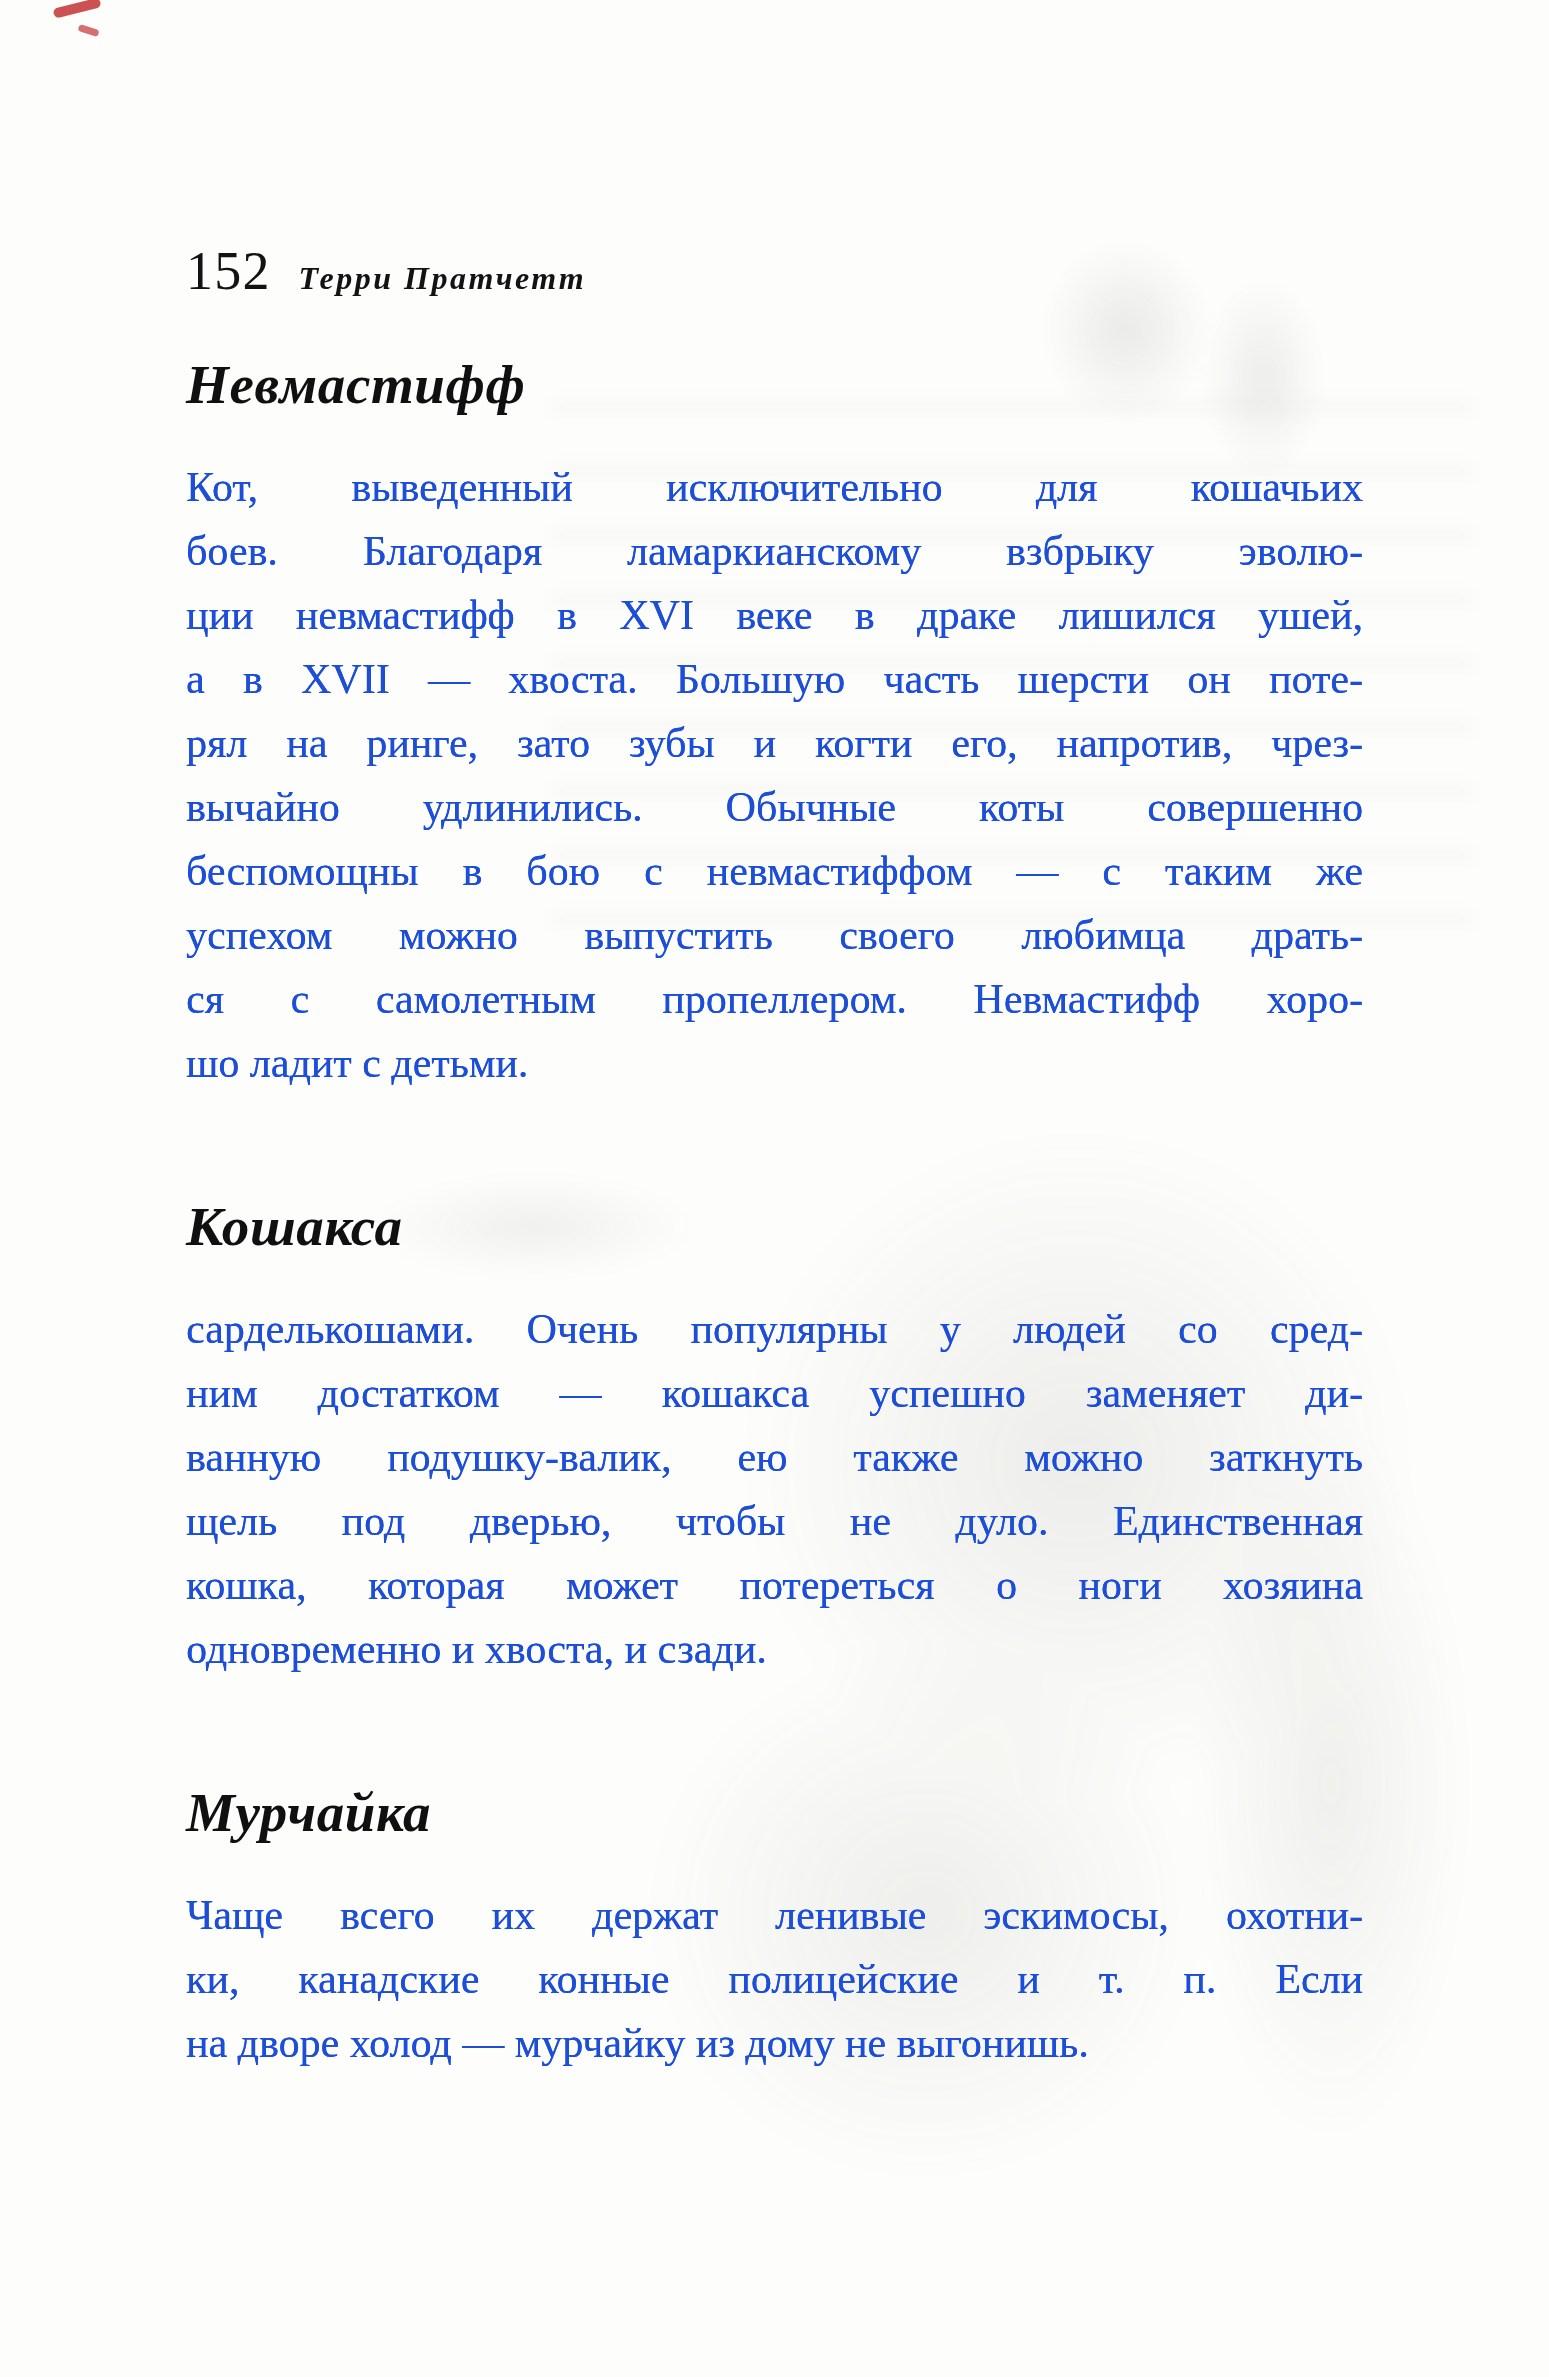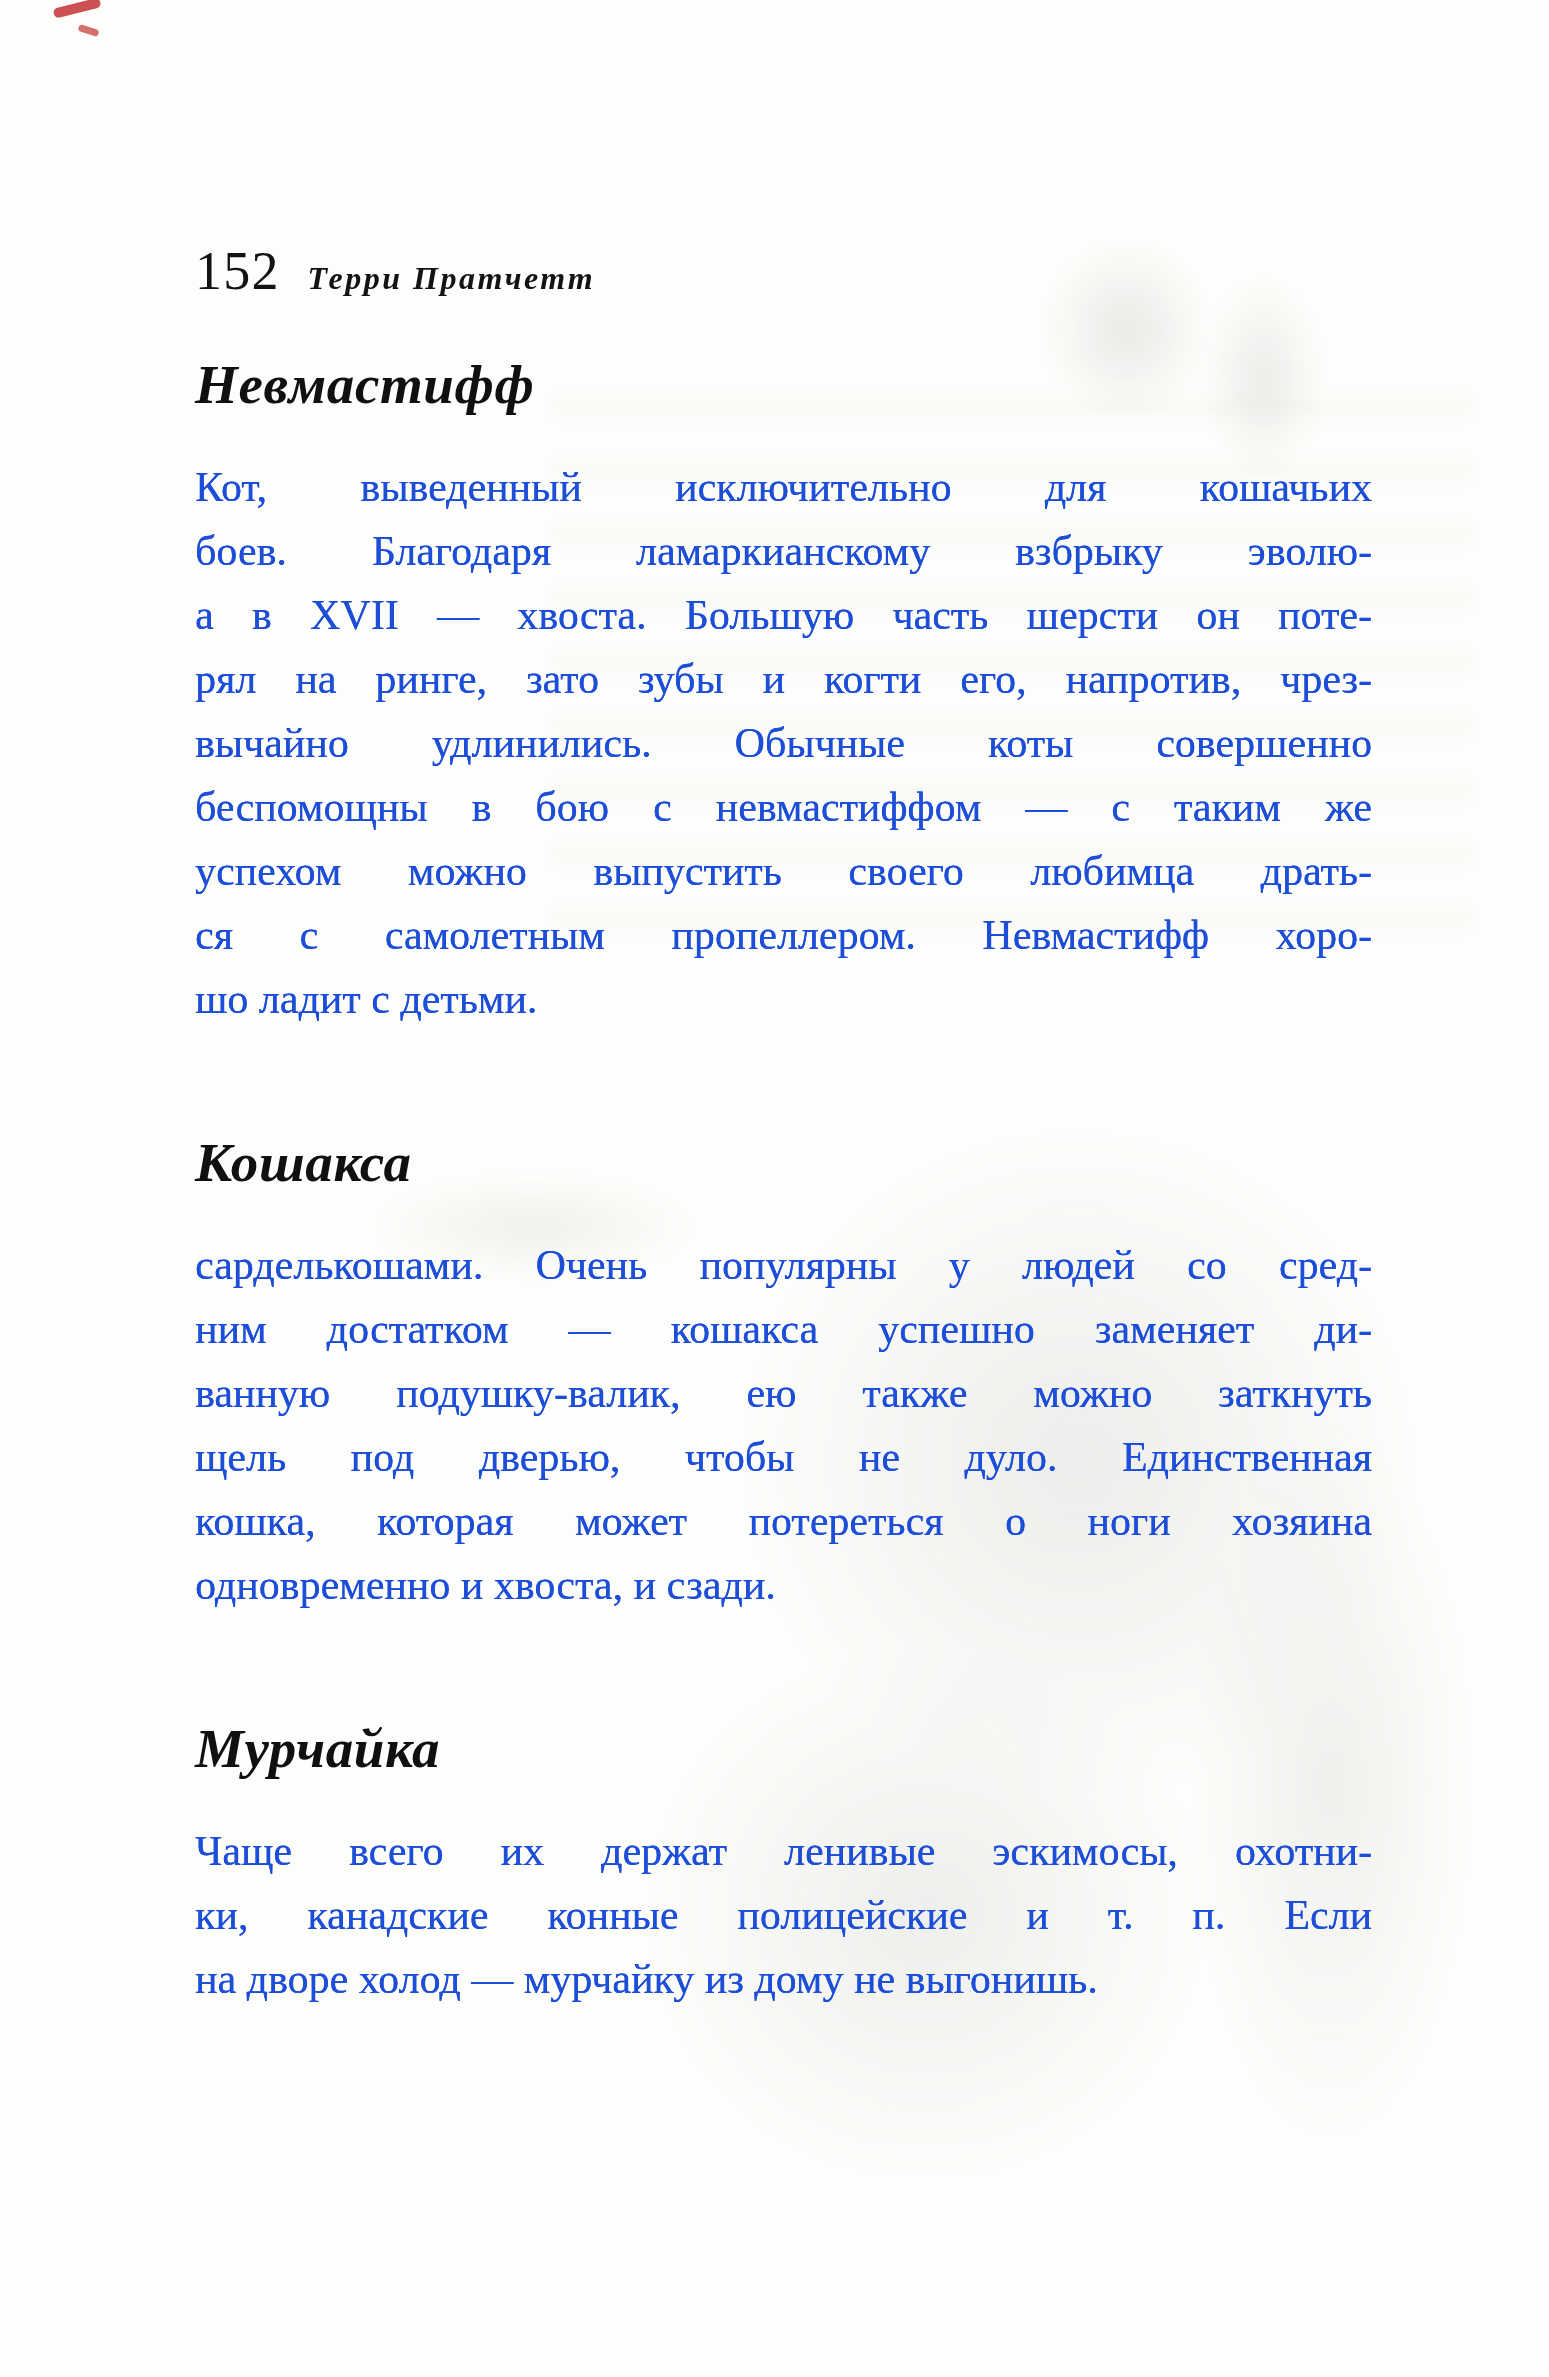--- a/index.html
+++ b/index.html
@@ -62,21 +62,21 @@
     background: #c23334;
     border-radius: 6.1px;
     z-index: 2;
   }
   .red-mark-1 { left: 53px; top: 2.5px; width: 48px; height: 9.8px; transform: rotate(-14deg); opacity: 0.85; }
   .red-mark-2 { left: 78px; top: 27px; width: 21px; height: 7.4px; transform: rotate(18deg); opacity: 0.7; }
 
   
   .content {
     position: absolute;
-    left: 195px;
+    left: 186px;
     top: 244px;
     width: 1177px;
     z-index: 1;
   }
 
   .running-head {
     display: flex;
     align-items: baseline;
     gap: 28px;
     margin: 0 0 59px 0;
@@ -143,20 +143,21 @@
     <div class="running-head">
       <span class="page-number">152</span>
       <span class="running-title">Терри Пратчетт</span>
     </div>
 
     <section class="entry">
       <h2 class="entry-heading">Невмастифф</h2>
       <div class="entry-body">
           <div class="line">Кот, выведенный исключительно для кошачьих</div>
           <div class="line">боев. Благодаря ламаркианскому взбрыку эволю-</div>
+          <div class="line">ции невмастифф в XVI веке в драке лишился ушей,</div>
           <div class="line">а в XVII — хвоста. Большую часть шерсти он поте-</div>
           <div class="line">рял на ринге, зато зубы и когти его, напротив, чрез-</div>
           <div class="line">вычайно удлинились. Обычные коты совершенно</div>
           <div class="line">беспомощны в бою с невмастиффом — с таким же</div>
           <div class="line">успехом можно выпустить своего любимца драть-</div>
           <div class="line">ся с самолетным пропеллером. Невмастифф хоро-</div>
           <div class="line">шо ладит с детьми.</div>
         </div>
     </section>
 

